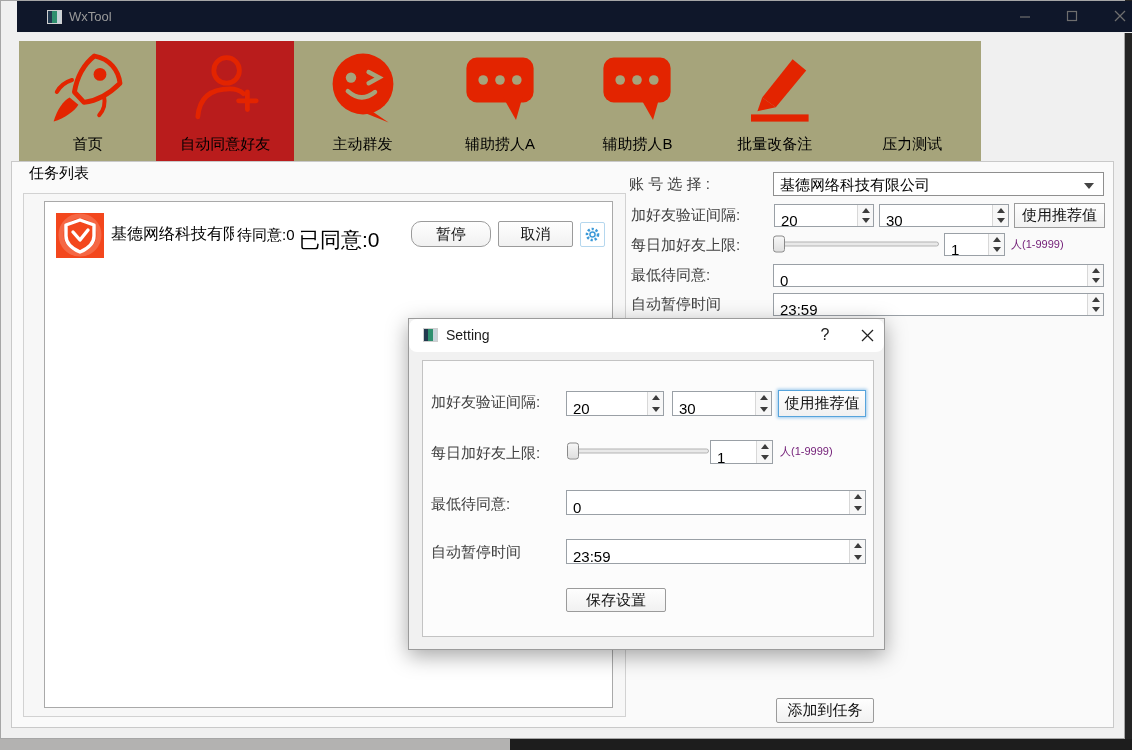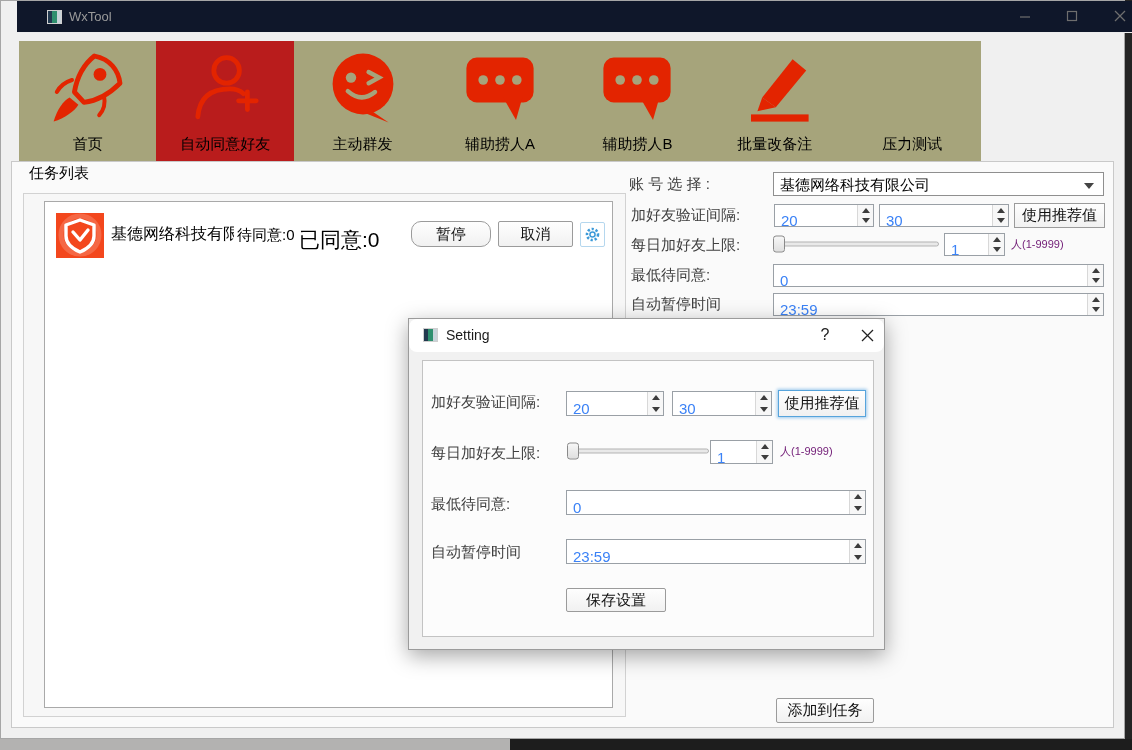--- a/index.html
+++ b/index.html
@@ -55,21 +55,21 @@
   
   .flabel { position:absolute; font-size:15px; color:#404040; white-space:nowrap; }
   .combo { position:absolute; left:772px; top:171px; width:331px; height:24px; background:#fff;
            border:1px solid #8f8f8f; font-size:15px; }
   .combo span { position:absolute; left:6px; top:3px; }
   .combo-arrow { position:absolute; right:9px; top:10px; width:0; height:0;
                  border:5px solid transparent; border-bottom:none; border-top:6px solid #444; }
 
   .spin { position:absolute; background:#fff; border:1px solid #9aa0a6; }
   .spin input { position:absolute; left:0; right:16px; top:0; bottom:0; border:none; outline:none;
-                padding-left:6px; font-size:15px; font-family:inherit; background:transparent; color:#3b82f6;margin-top:10px; }
+                padding-left:6px; font-size:15px; font-family:inherit; background:transparent; color:#000000;margin-top:10px; }
   .arrs { position:absolute; right:0; top:0; bottom:0; width:16px; border-left:1px solid #d8d8d8;
           display:flex; flex-direction:column; }
   .arrs > div { flex:1; display:flex; align-items:center; justify-content:center; background:#f7f7f7; }
   .tri-up { width:0; height:0; border:4px solid transparent; border-top:none; border-bottom:5px solid #3c3c3c; }
   .tri-down { width:0; height:0; border:4px solid transparent; border-bottom:none; border-top:5px solid #3c3c3c; }
 
   .slider { position:absolute; }
   .groove { position:absolute; left:0; right:0; top:50%; transform:translateY(-50%);
             height:5px; background:#e9e9e9; border:1px solid #b3b3b3; border-radius:3px; }
   .handle { position:absolute; left:0; top:50%; transform:translateY(-50%); width:12px; height:17px;

